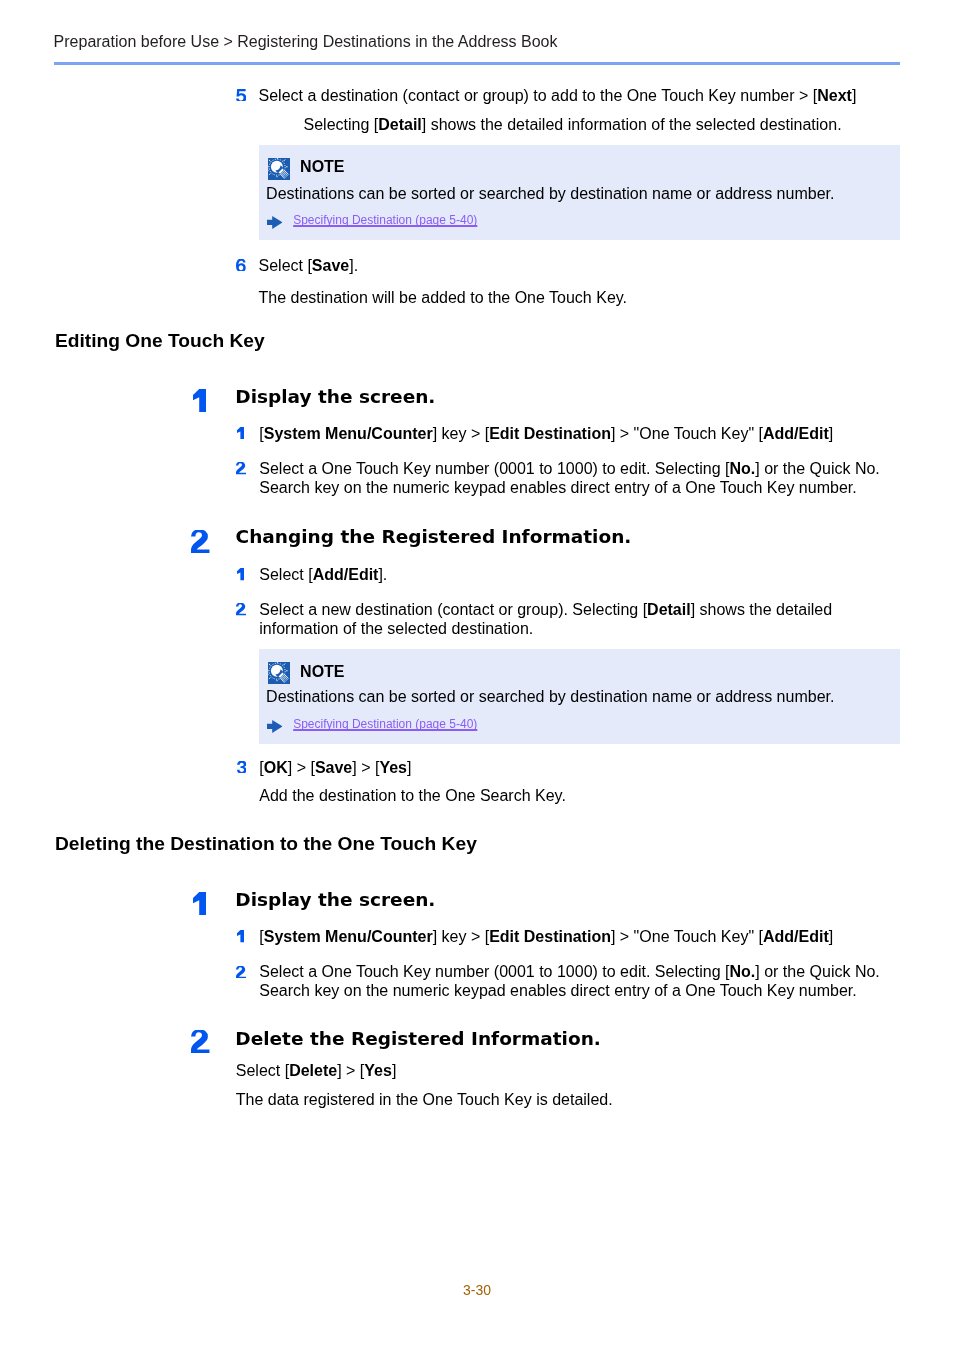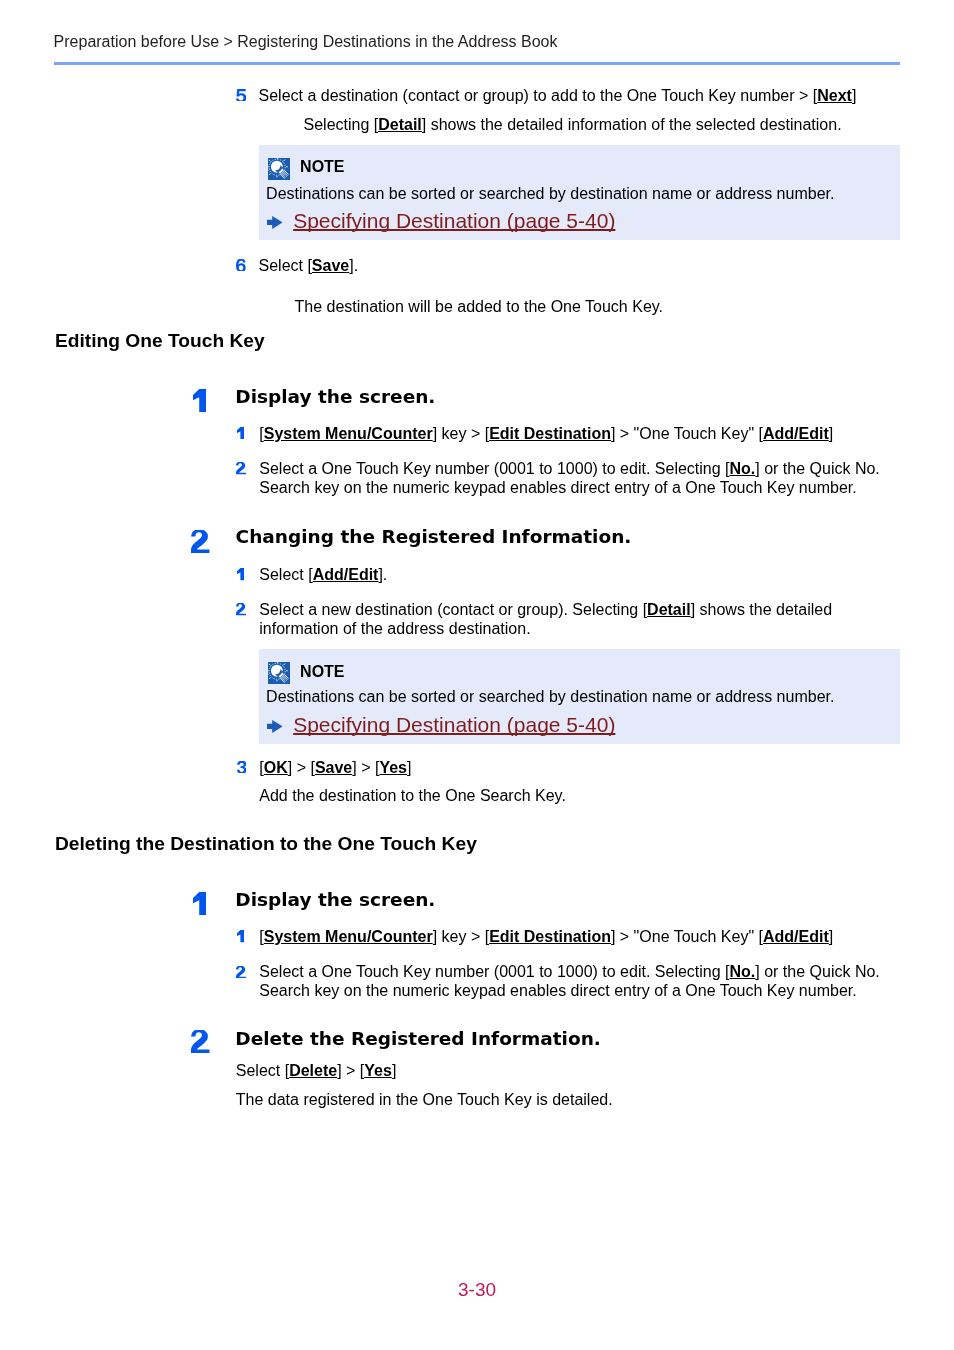--- a/index.html
+++ b/index.html
@@ -8,25 +8,25 @@
        font-family:"Liberation Sans",sans-serif;color:#000000;}
   .page{position:absolute;left:0;top:0;width:954px;height:1350px;border-radius:31px;}
 
   
   .run-head{position:absolute;left:53.6px;top:32px;font-size:16px;line-height:19px;
             color:#231f20;white-space:nowrap;}
   .head-rule{position:absolute;left:54px;top:61.5px;width:846px;height:3.4px;background:#7ba4f5;}
 
   
   .folio{position:absolute;left:0;top:1279px;width:954px;text-align:center;
-         font-size:19px;line-height:22px;color:#be185d;}
+         font-size:14px;line-height:22px;color:#a16207;}
 
   
   .t{position:absolute;font-size:16px;line-height:19px;white-space:nowrap;}
-  b{font-weight:bold;text-decoration:underline;}
+  b{font-weight:bold;}
 
   
   .snum{position:absolute;height:12.6px;color:#0056ee;display:block;}
   .snum svg{height:12.6px;display:block;}
 
   
   .bignum{position:absolute;height:23.1px;color:#0056ee;display:block;}
   .bignum svg{height:23.1px;display:block;}
   .bightitle{position:absolute;font-family:"DejaVu Sans",sans-serif;font-weight:bold;
              font-size:18.5px;line-height:18.5px;color:#000;white-space:nowrap;}
@@ -34,21 +34,21 @@
   
   .sect{position:absolute;font-family:"Liberation Sans",sans-serif;font-weight:bold;
         font-size:19.2px;line-height:19.2px;color:#000;white-space:nowrap;}
 
   
   .note{position:absolute;background:#e4eafa;text-align:center;}
   .note-icon{position:absolute;width:22.4px;height:22.4px;}
   .note-label{position:absolute;font-family:"Liberation Sans",sans-serif;font-weight:bold;
               font-size:16px;line-height:16px;color:#000;white-space:nowrap;}
   .note-text{position:absolute;font-size:16px;line-height:19px;white-space:nowrap;}
-  .xref{position:absolute;font-size:21px;line-height:19px;color:#7f1d1d;
+  .xref{position:absolute;font-size:12px;line-height:19px;color:#8b5cf6;
         text-decoration:underline;text-decoration-skip-ink:none;
         text-underline-offset:1.4px;text-decoration-thickness:1.6px;
         white-space:nowrap;cursor:pointer;}
   .arrow-icon{position:absolute;width:15.6px;height:12.9px;}
 </style>
 </head>
 <body>
 
 <svg width="0" height="0" style="position:absolute" aria-hidden="true">
     <defs>
@@ -136,21 +136,21 @@
       </svg>
     <div class="xref" style="left:34.7px;top:66.7px;">Specifying Destination (page 5-40)</div>
   </div>
 
   <div class="snum" style="left:236.3px;top:258.7px;">
       <svg viewBox="0 0 186 238">
         <use href="#dig-6"></use>
       </svg>
     </div>
   <div class="t" style="left:258.5px;top:255.8px;">Select [<b>Save</b>].</div>
-  <div class="t" style="left:258.5px;top:297px;margin-left:36px;">The destination will be added to the One Touch Key.</div>
+  <div class="t" style="left:258.5px;top:288px;">The destination will be added to the One Touch Key.</div>
 
   <div class="sect" style="left:55px;top:330.8px;">Editing One Touch Key</div>
 
   <div class="bignum" style="left:192.8px;top:388.9px;">
       <svg viewBox="0 0 130 227">
         <use href="#dig-1"></use>
       </svg>
     </div>
   <div class="bightitle" style="left:235.3px;top:387.5px;">Display the screen.</div>
 
@@ -182,21 +182,21 @@
       </svg>
     </div>
   <div class="t" style="left:259.3px;top:565.2px;">Select [<b>Add/Edit</b>].</div>
 
   <div class="snum" style="left:236.2px;top:603.2px;">
       <svg viewBox="0 0 187 231">
         <use href="#dig-2"></use>
       </svg>
     </div>
   <div class="t" style="left:259.3px;top:600.1px;">Select a new destination (contact or group). Selecting [<b>Detail</b>] shows the detailed</div>
-  <div class="t" style="left:259.3px;top:619px;">information of the address destination.</div>
+  <div class="t" style="left:259.3px;top:619px;">information of the selected destination.</div>
 
   <div class="note" style="left:258.5px;top:649.4px;width:641.5px;height:94.3px;">
     <svg class="note-icon" style="left:9.4px;top:12.6px;">
         <use href="#sym-note"></use>
       </svg>
     <div class="note-label" style="left:41.6px;top:14.9px;">NOTE</div>
     <div class="note-text" style="left:7.6px;top:37.3px;">Destinations can be sorted or searched by destination name or address number.</div>
     <svg class="arrow-icon" style="left:8.3px;top:70.4px;">
         <use href="#sym-arrow"></use>
       </svg>

